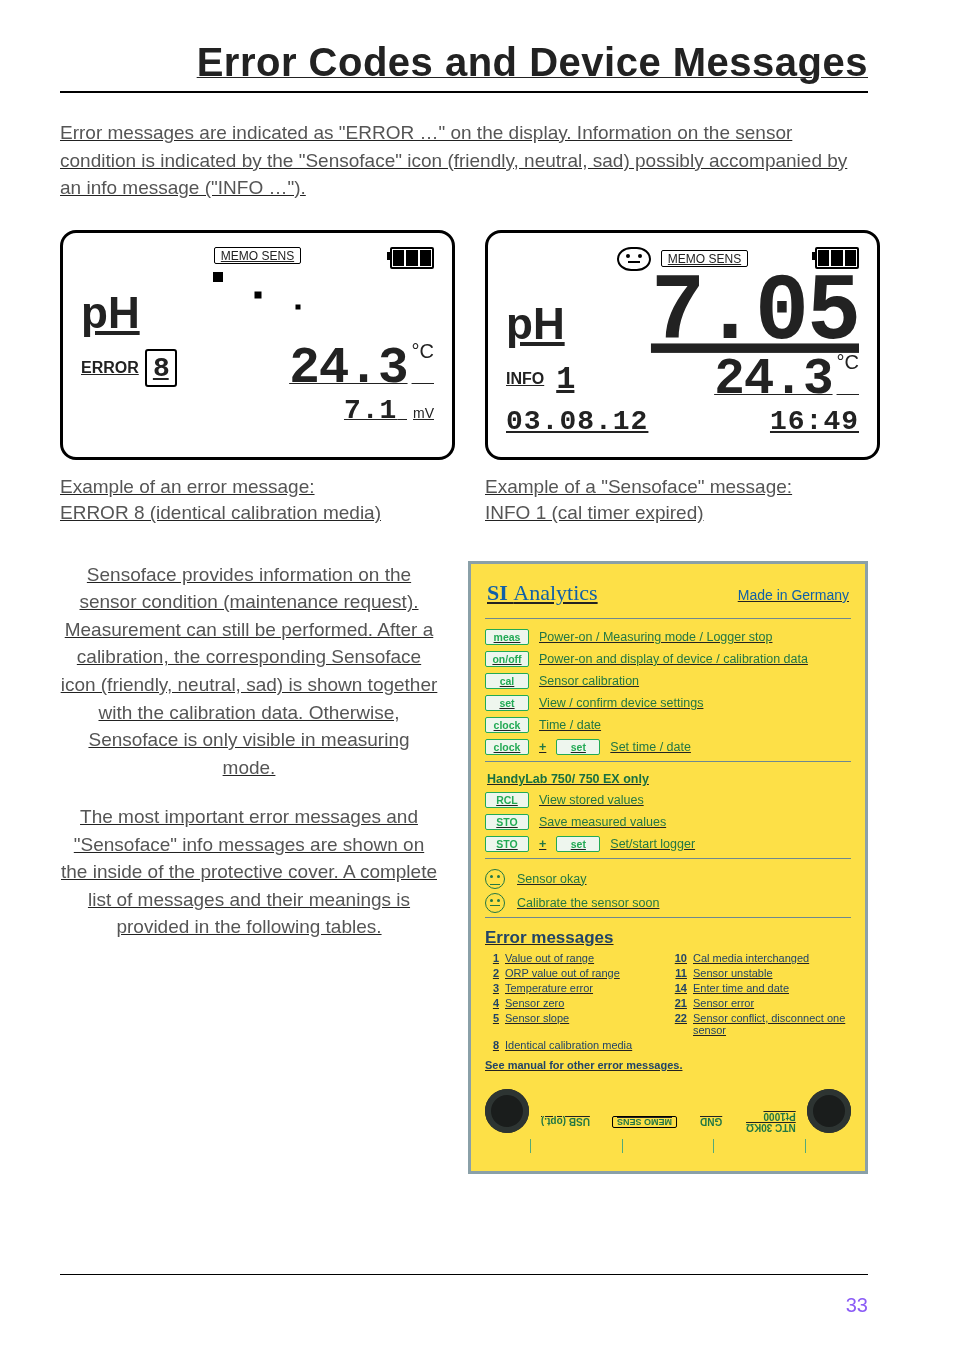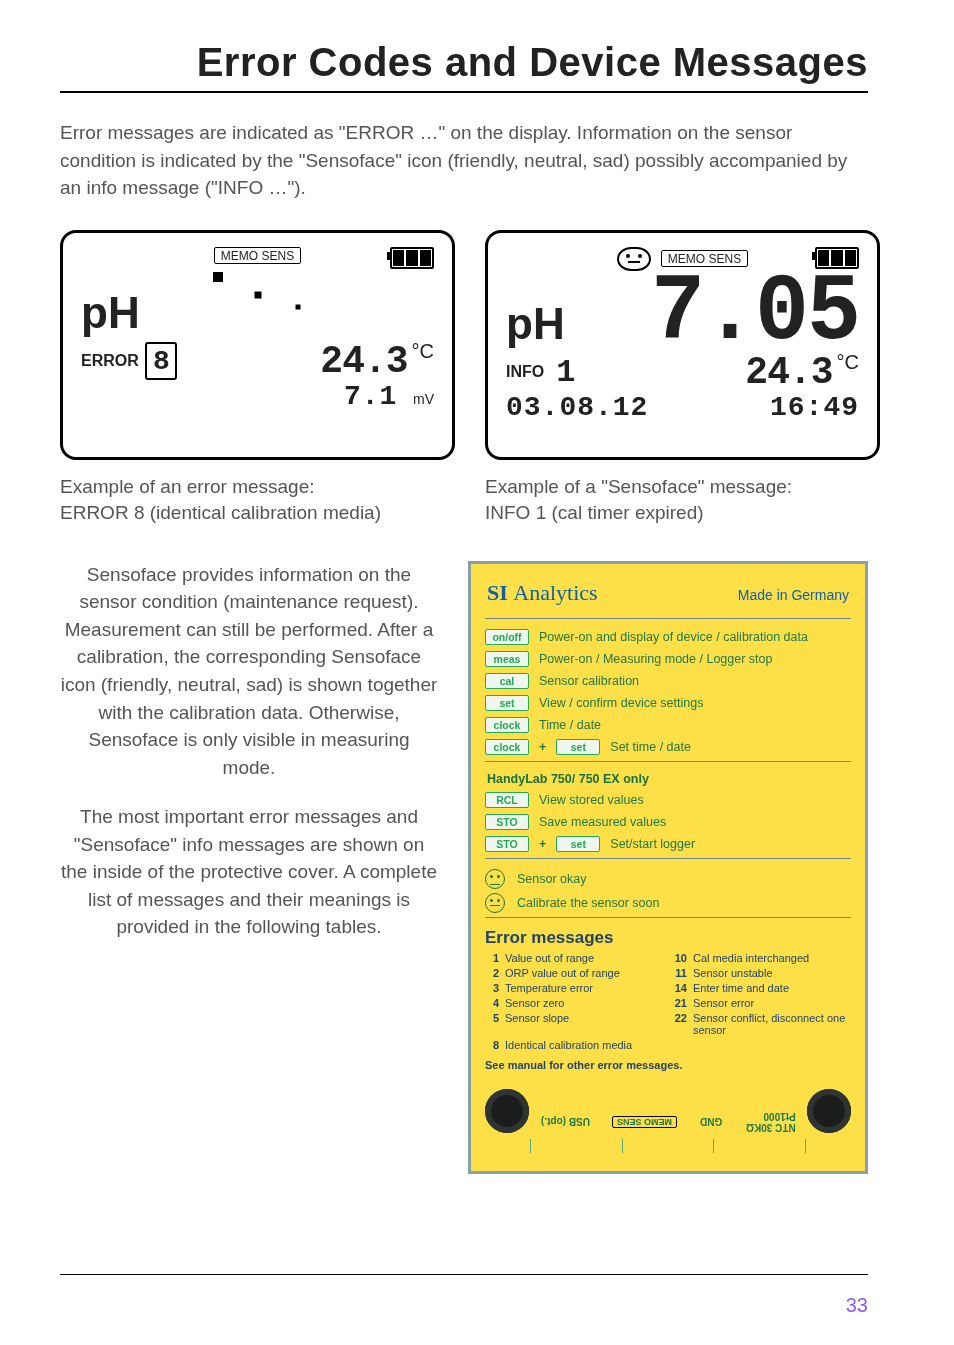--- a/index.html
+++ b/index.html
@@ -9,20 +9,21 @@
     font-family: "Helvetica Neue", Arial, sans-serif;
     color: #222;
     width: 954px;
   }
   .page {
     width: 928px;
     height: 1345px;
     box-sizing: border-box;
     padding: 40px 60px 30px 60px;
     position: relative;
+    text-decoration: underline;
   }
   .title-row {
     text-align: right;
     margin-bottom: 4px;
   }
   .title {
     font-size: 40px;
     font-weight: 800;
     letter-spacing: 0.5px;
   }
@@ -107,21 +108,21 @@
   .lcd .row2 {
     display:flex; align-items:center; justify-content:space-between; margin-top:2px;
   }
   .lcd .left-small {
     font-family: Arial, sans-serif; font-size:16px; font-weight:700; display:flex; align-items:center; gap:6px;
   }
   .errbox {
     width:28px; height:34px; border:2px solid #000; border-radius:3px; display:flex; align-items:center; justify-content:center;
   }
   .segmed {
-    font-family: "Courier New", monospace; font-weight:900; font-size:38px; letter-spacing:-1px;
+    font-family: "Courier New", monospace; font-weight:900; font-size:51px; letter-spacing:-1px;
   }
   .unit-c { font-family: Arial, sans-serif; font-size:20px; vertical-align: top; margin-left:4px;}
   .lcd .row3 {
     display:flex; justify-content:space-between; align-items:flex-end; margin-top:-2px;
   }
   .segsmall {
     font-family: "Courier New", monospace; font-weight:900; font-size:28px; letter-spacing:1px;
   }
   .caption {
     font-size: 19px; color:#555; line-height:1.4; margin-top:14px; width:395px;
@@ -313,26 +314,26 @@
     <div class="panel">
       <div class="brand-row">
         <span class="brand">
           <span class="sl">SI </span><span>Analytics</span>
         </span>
         <span class="made">Made in Germany</span>
       </div>
       <hr>
       <div id="rows1">
           <div class="kv">
+            <span class="chip">meas</span>
+            <span>Power-on / Measuring mode / Logger stop</span>
+          </div>
+          <div class="kv">
             <span class="chip">on/off</span>
             <span>Power-on and display of device / calibration data</span>
-          </div>
-          <div class="kv">
-            <span class="chip">meas</span>
-            <span>Power-on / Measuring mode / Logger stop</span>
           </div>
           <div class="kv">
             <span class="chip">cal</span>
             <span>Sensor calibration</span>
           </div>
           <div class="kv">
             <span class="chip">set</span>
             <span>View / confirm device settings</span>
           </div>
           <div class="kv">

